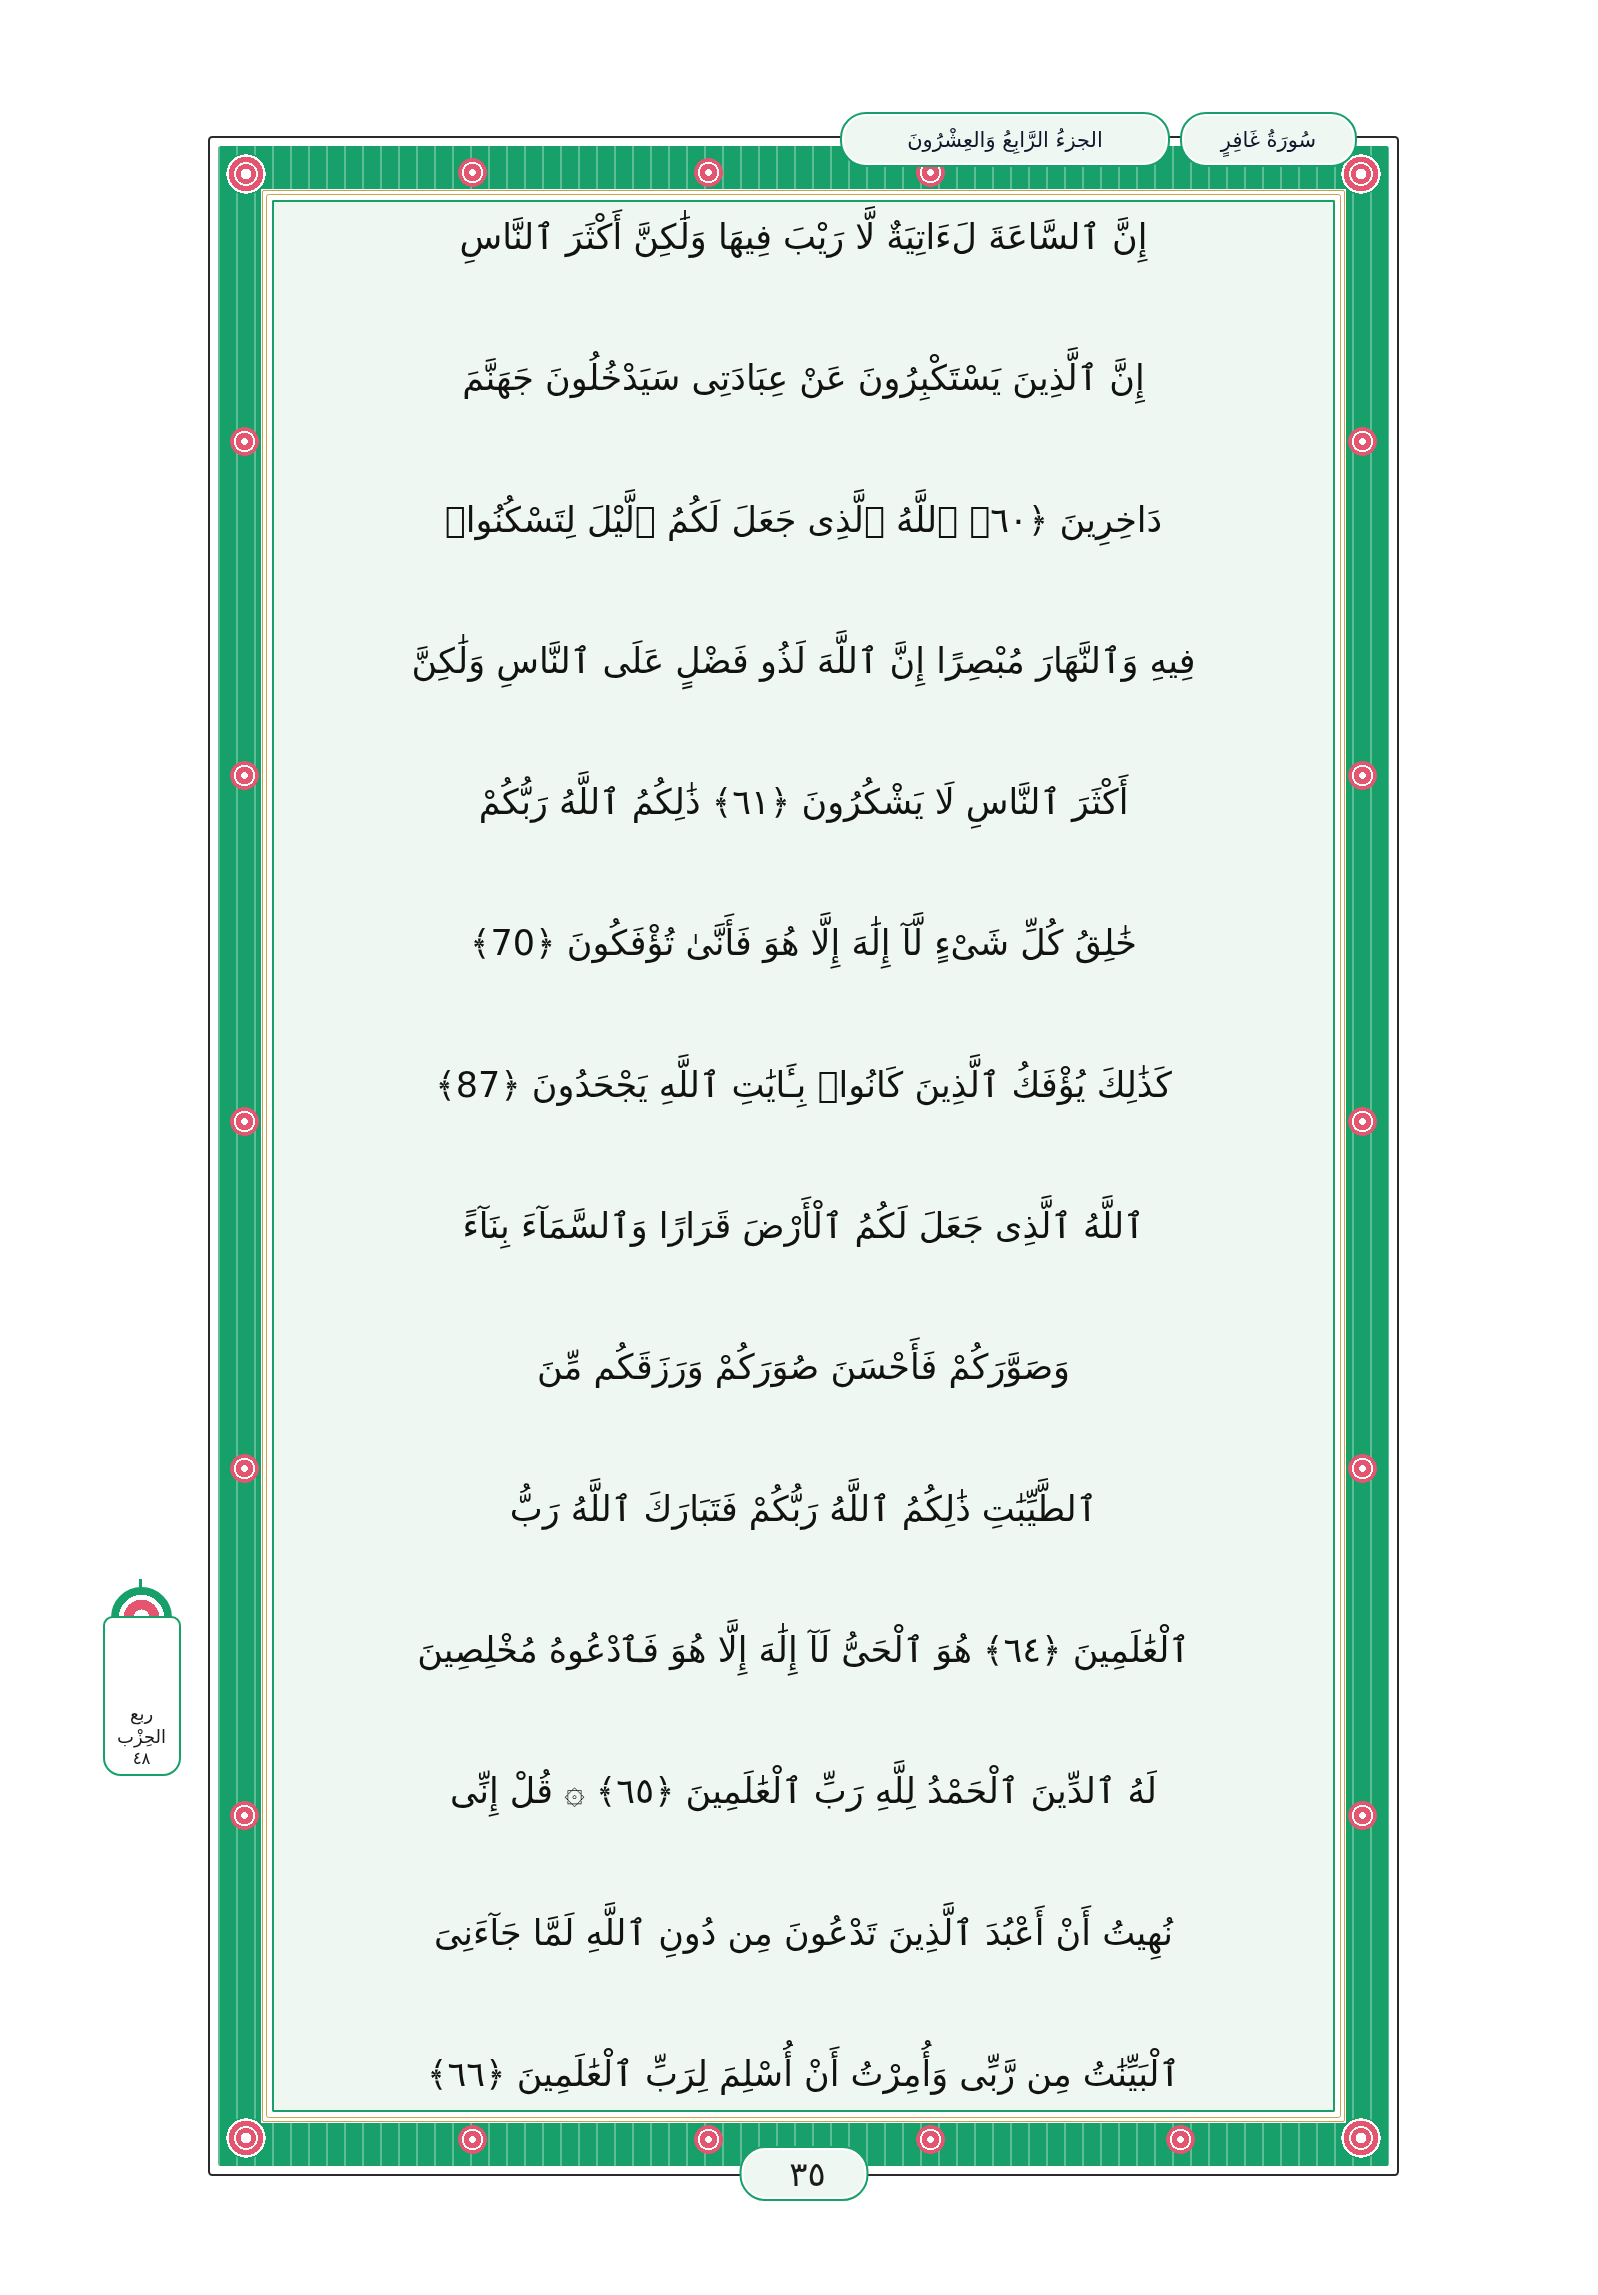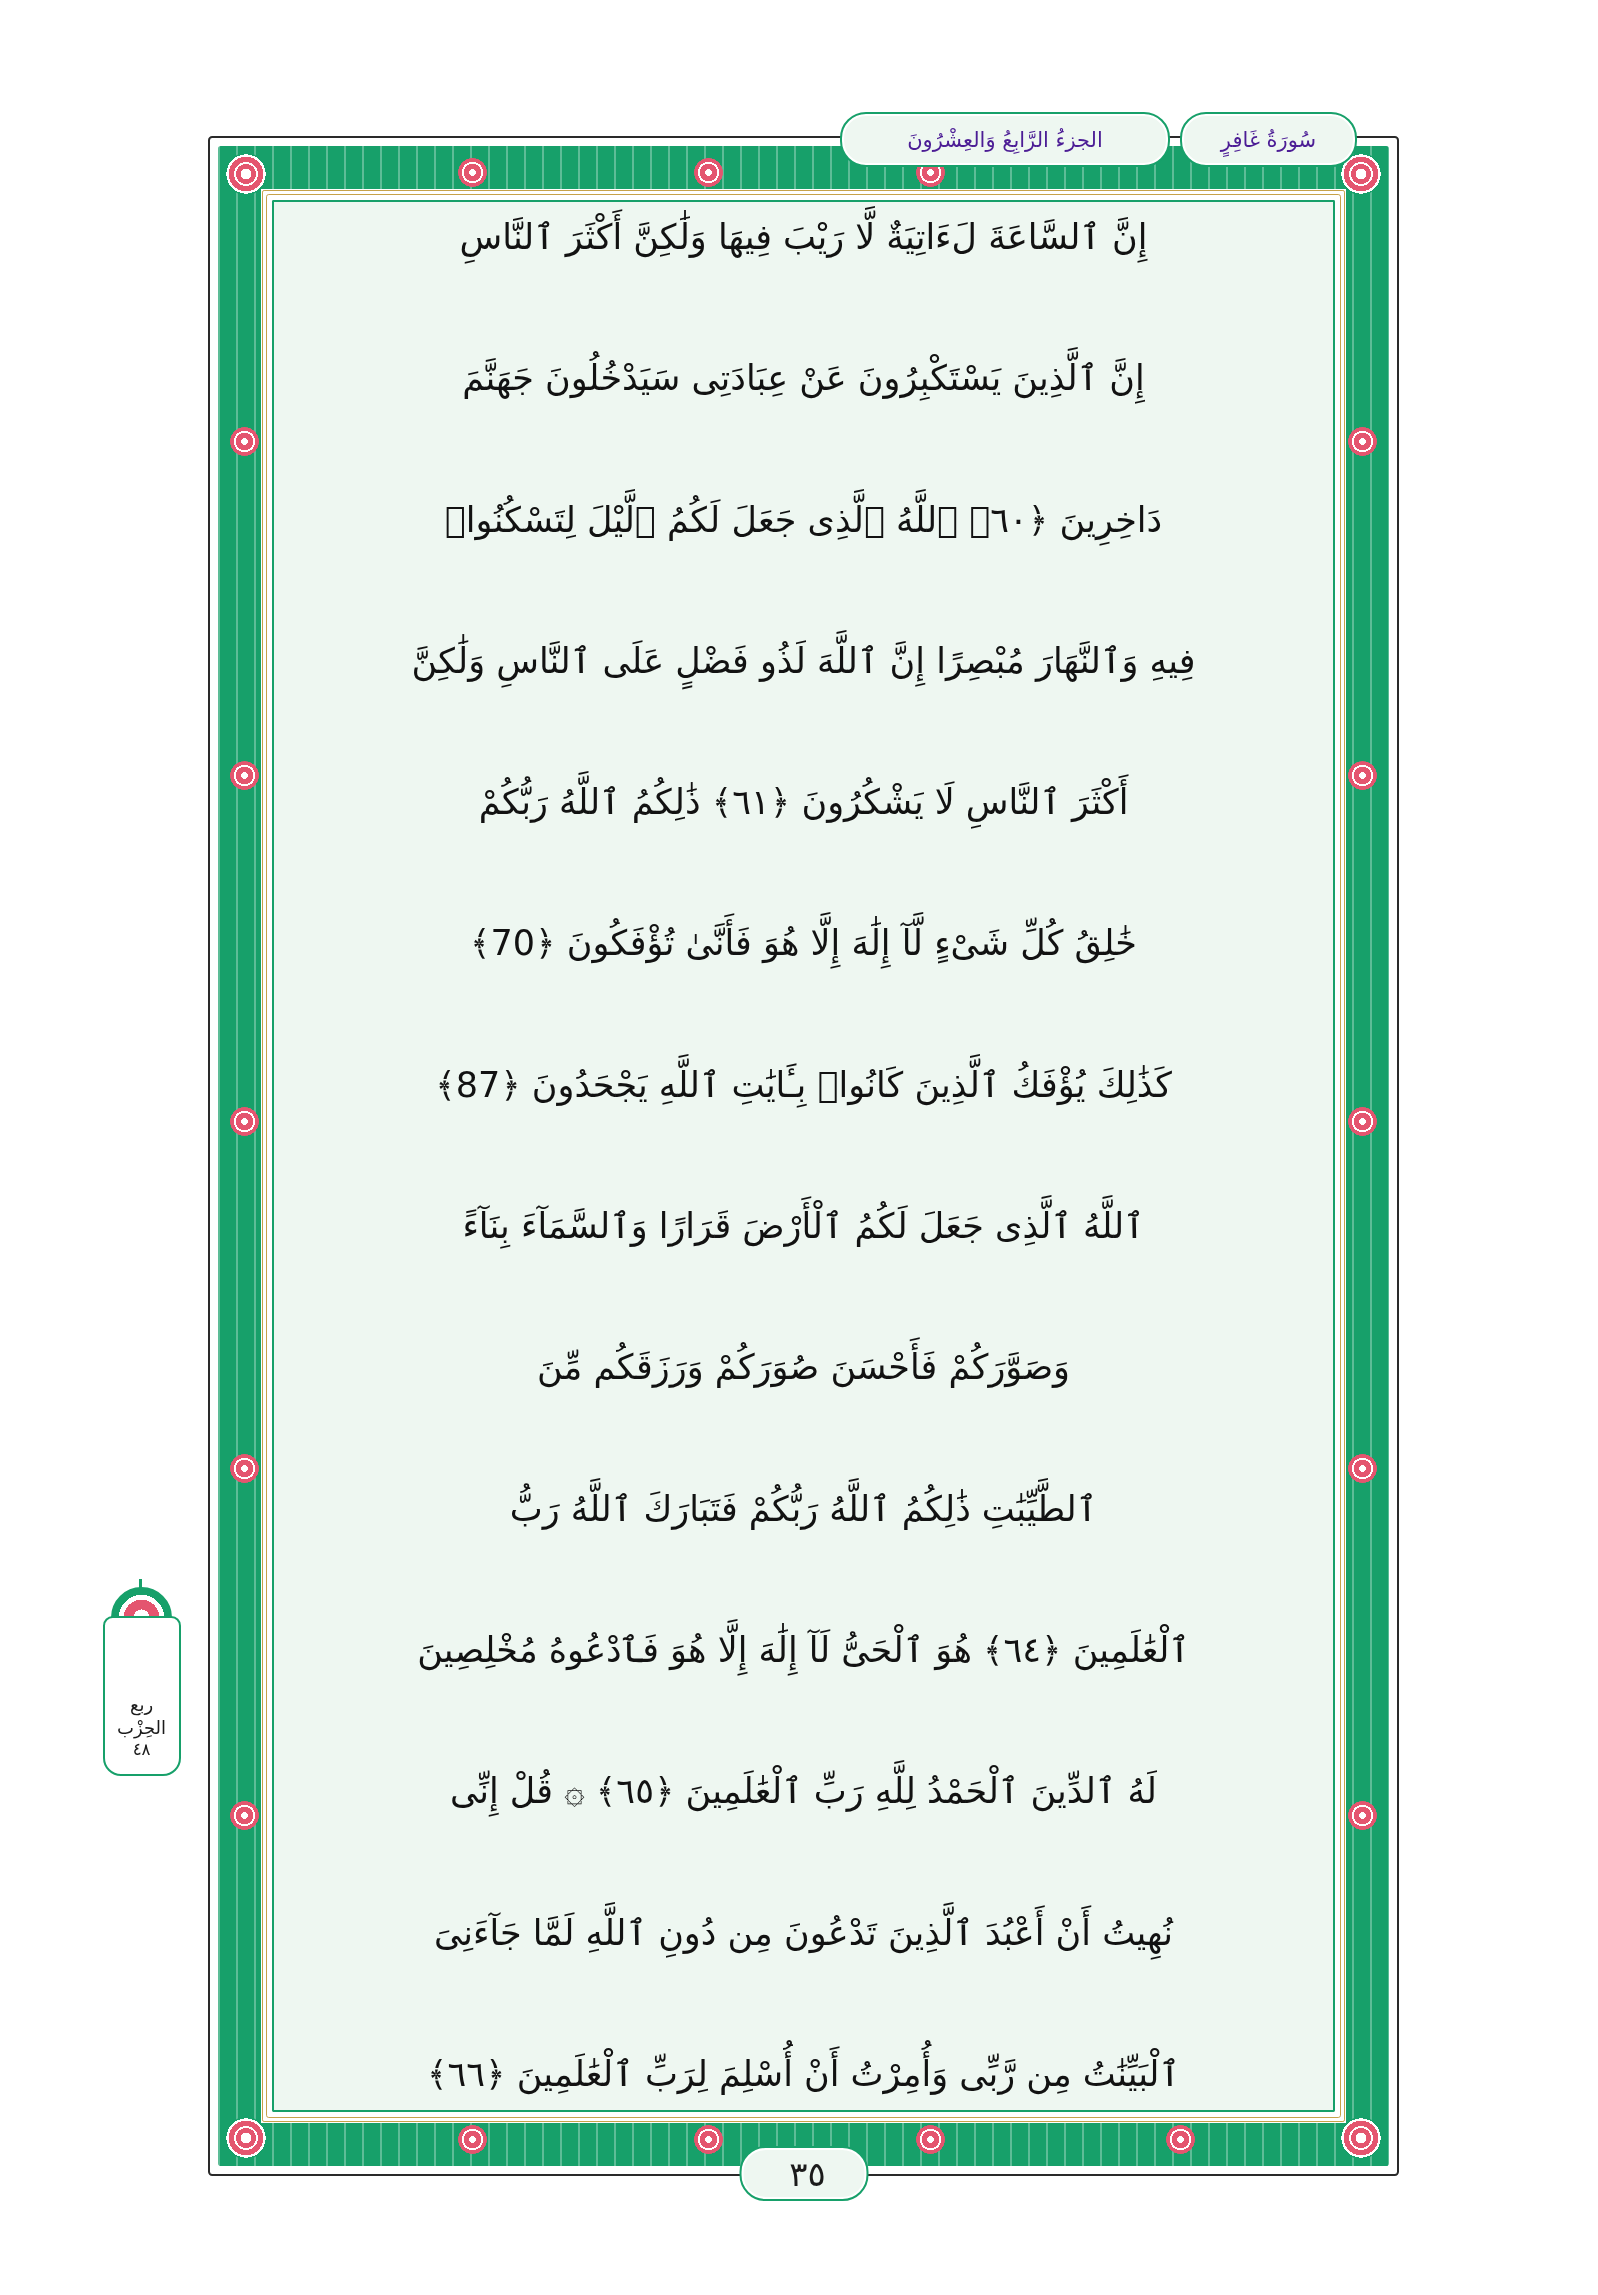--- a/index.html
+++ b/index.html
@@ -122,21 +122,21 @@
     border: 2.1px solid #17a06a;
     border-radius: 26px;
     display: flex;
     align-items: center;
     justify-content: center;
     box-shadow: inset 0 0 0 2.1px #ffffff;
   }
   .header-cartouche .label {
     font-family: "DejaVu Sans", sans-serif;
     font-size: 21px;
-    color: #4c1d95;
+    color: #0f172a;
     direction: rtl;
     white-space: nowrap;
   }
   .cart-juz  { right: 229px; width: 326px; }
   .cart-sura { right: 42px;  width: 173px; }
 
   
   .footer-cartouche {
     position: absolute;
     bottom: -25px;
@@ -171,21 +171,21 @@
     left: 5.6px; top: 37px;
     width: 78px; height: 160px;
     border: 2.1px solid #17a06a;
     border-radius: 9.7px 9.7px 18px 18px;
     background: #ffffff;
     box-sizing: border-box;
     display: flex;
     flex-direction: column;
     align-items: center;
     justify-content: flex-end;
-    padding-bottom: 14px;
+    padding-bottom: 5px;
   }
   .hizb-dome {
     position: absolute;
     left: 14px; top: 8.3px;
     width: 61px; height: 61px;
     border-radius: 50%;
     border: 2.1px solid #17a06a;
     background:
       radial-gradient(circle at 50% 50%, #ffffff 0 20%, #e4556f 20% 44%, #ffffff 44% 56%, #17a06a 56% 100%);
     box-sizing: border-box;

